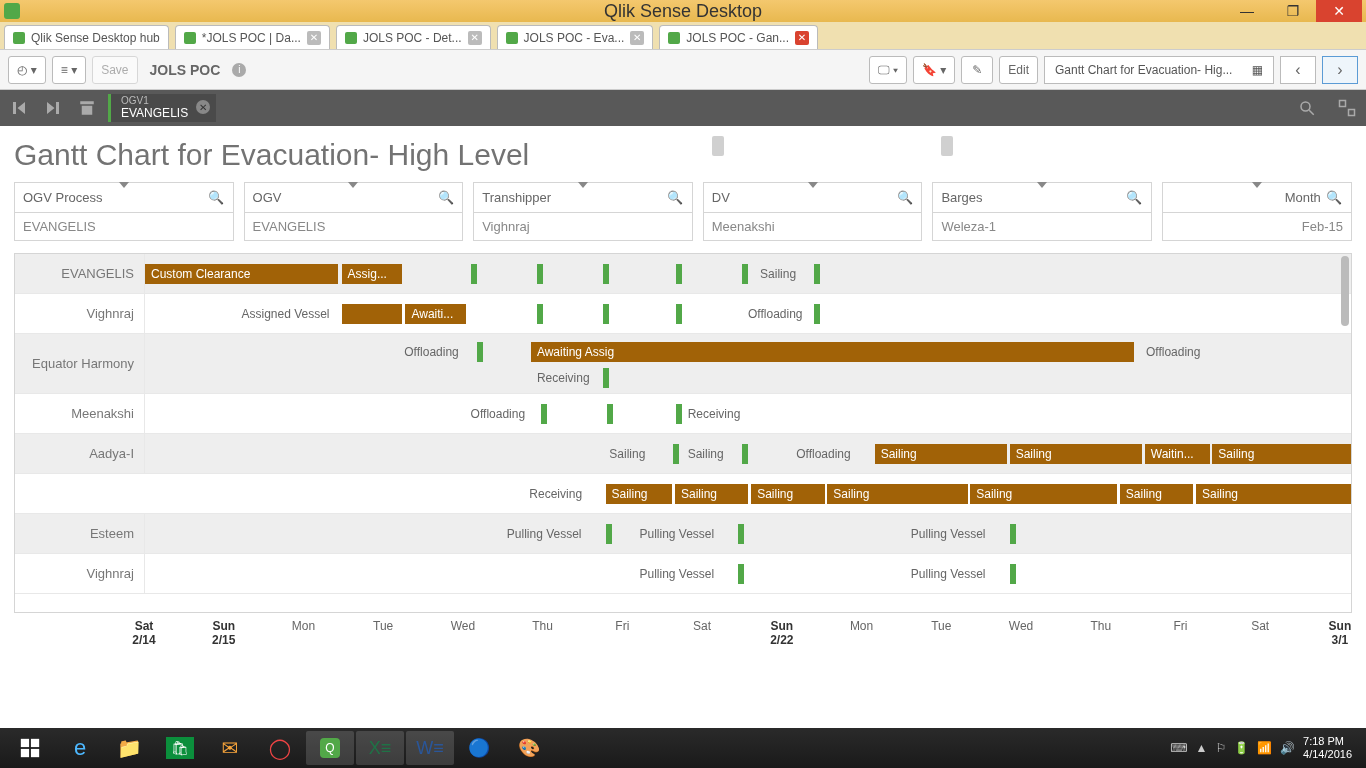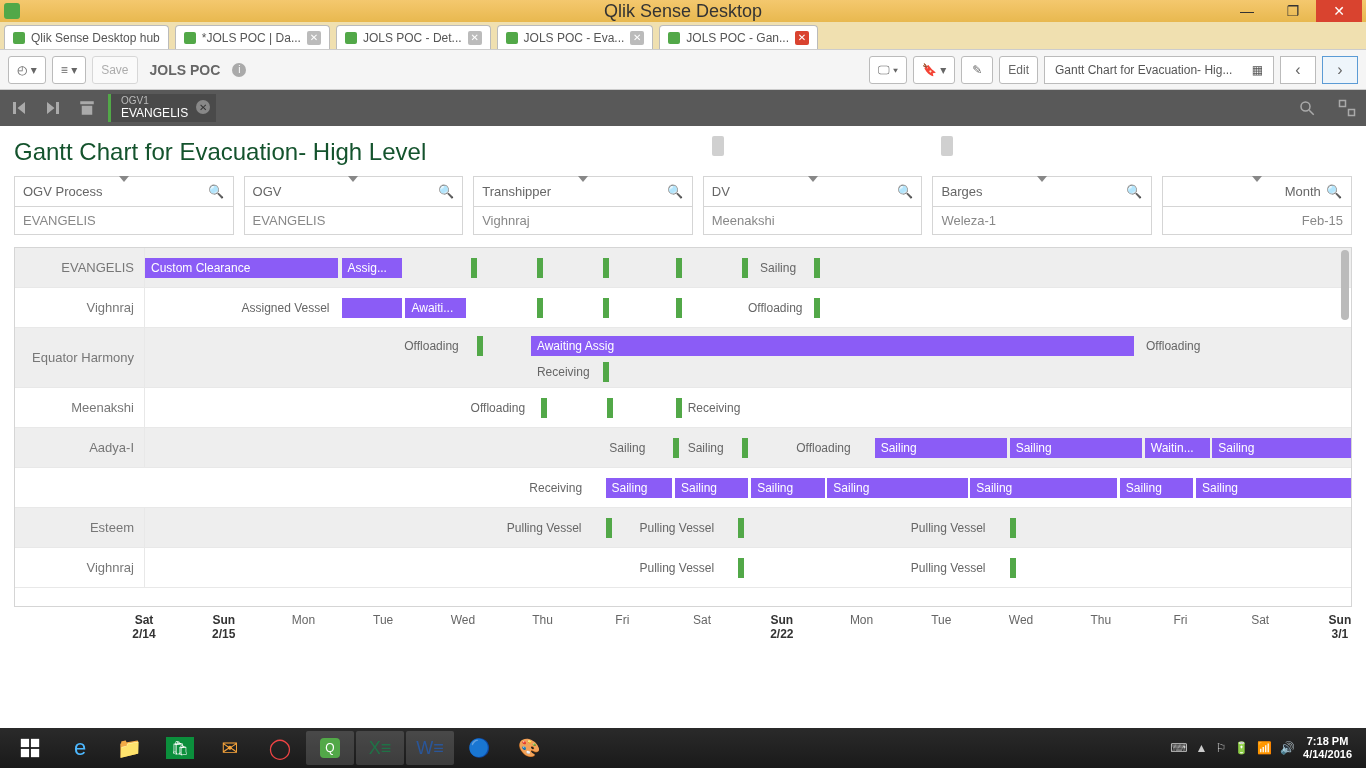--- a/index.html
+++ b/index.html
@@ -37,56 +37,56 @@
 .sel-icon { width:26px; height:26px; display:flex; align-items:center; justify-content:center; color:#aaa; }
 .sel-icon svg { width:18px; height:18px; fill:#aaa; }
 .sel-chip { background:#4a4a4a; height:28px; display:flex; flex-direction:column; justify-content:center; padding:0 28px 0 10px; position:relative; border-left:3px solid #52a848;}
 .sel-chip .field { font-size:10px; color:#bbb; line-height:1; }
 .sel-chip .val { font-size:12px; color:#fff; line-height:1.2; }
 .sel-chip .x { position:absolute; right:6px; top:6px; width:14px; height:14px; background:#888; border-radius:50%; color:#333; display:flex; align-items:center; justify-content:center; font-size:10px; }
 .sel-right { margin-left:auto; display:flex; gap:14px; }
 
 
 .sheet { padding:12px 14px 0; height:640px; position:relative; }
-.sheet-h1 { font-size:24px; color:#14532d; font-weight:normal; margin-bottom:10px; }
+.sheet-h1 { font-size:30px; color:#737373; font-weight:normal; margin-bottom:10px; }
 
 
 .filters { display:flex; gap:10px; margin-bottom:12px; }
 .filter { flex:1; border:1px solid #d5d5d5; }
 .filter.narrow { flex:0 0 190px; }
 .filter-head { height:30px; border-bottom:1px solid #d5d5d5; display:flex; align-items:center; padding:0 8px; color:#666; font-size:13px; justify-content:space-between; position:relative; }
 .filter-head .tri { position:absolute; top:-1px; left:50%; transform:translateX(-50%); width:0; height:0; border-left:5px solid transparent; border-right:5px solid transparent; border-top:6px solid #888; }
 .filter-head .mag { color:#999; font-size:13px; }
 .filter-body { padding:6px 8px; font-size:13px; color:#888; display:flex; align-items:center; justify-content:space-between; }
 .filter-body .bar { width:6px; height:20px; background:#d0d0d0; border-radius:2px; }
 
 
 .gantt-title { font-size:14px; color:#888; font-weight:bold; margin-bottom:6px; }
 .gantt-wrap { border:1px solid #d5d5d5; height:360px; position:relative; overflow:hidden; background:#fff; }
 .gantt-row { height:40px; border-bottom:1px solid #e8e8e8; display:flex; }
 .gantt-row.alt { background:#eee; }
 .gantt-row.tall { height:60px; }
 .row-label { width:130px; border-right:1px solid #e8e8e8; display:flex; align-items:center; justify-content:flex-end; padding-right:10px; font-size:13px; color:#777; }
 .row-body { flex:1; position:relative; }
-.bar { position:absolute; height:20px; top:10px; background:#8b5cf6; color:#fff; font-size:12px; display:flex; align-items:center; padding:0 6px; white-space:nowrap; overflow:hidden; }
+.bar { position:absolute; height:20px; top:10px; background:#a16207; color:#fff; font-size:12px; display:flex; align-items:center; padding:0 6px; white-space:nowrap; overflow:hidden; }
 .txt { position:absolute; height:20px; top:10px; color:#666; font-size:12px; display:flex; align-items:center; white-space:nowrap; }
 .tick { position:absolute; width:6px; height:20px; top:10px; background:#52a848; }
 .axis-outer { position:relative; margin-top:6px; }
 .axis-cell { position:absolute; font-size:12px; color:#666; text-align:center; transform:translateX(-50%); line-height:1.2; }
 .axis-cell.bold { font-weight:bold; color:#333; }
 .scroll-handle { position:absolute; right:2px; top:2px; width:8px; height:70px; background:#bbb; border-radius:4px; }
 
 
 .taskbar { position:fixed; bottom:0; left:0; right:0; height:40px; background:linear-gradient(#2a2a2a,#1a1a1a); display:flex; align-items:center; padding:0 6px; gap:2px; }
 .start { width:48px; height:40px; display:flex; align-items:center; justify-content:center; }
 .start svg { width:22px; height:22px; }
 .task-icon { width:48px; height:34px; display:flex; align-items:center; justify-content:center; border-radius:2px; }
 .task-icon.active { background:rgba(255,255,255,.15); }
 .tray { margin-left:auto; display:flex; align-items:center; gap:8px; color:#fff; font-size:11px; padding-right:8px; }
-.tray .clock { text-align:center; line-height:1.2;font-weight:bold; }
+.tray .clock { text-align:left; line-height:1.2; }
 .tray-icon { color:#ccc; font-size:12px; }
 </style>
 </head>
 <body>
 
 <div class="title-bar">
   <div class="app-icon"></div>
   <div class="title">Qlik Sense Desktop</div>
   <div class="win-controls">
     <div class="win-btn">—</div>

